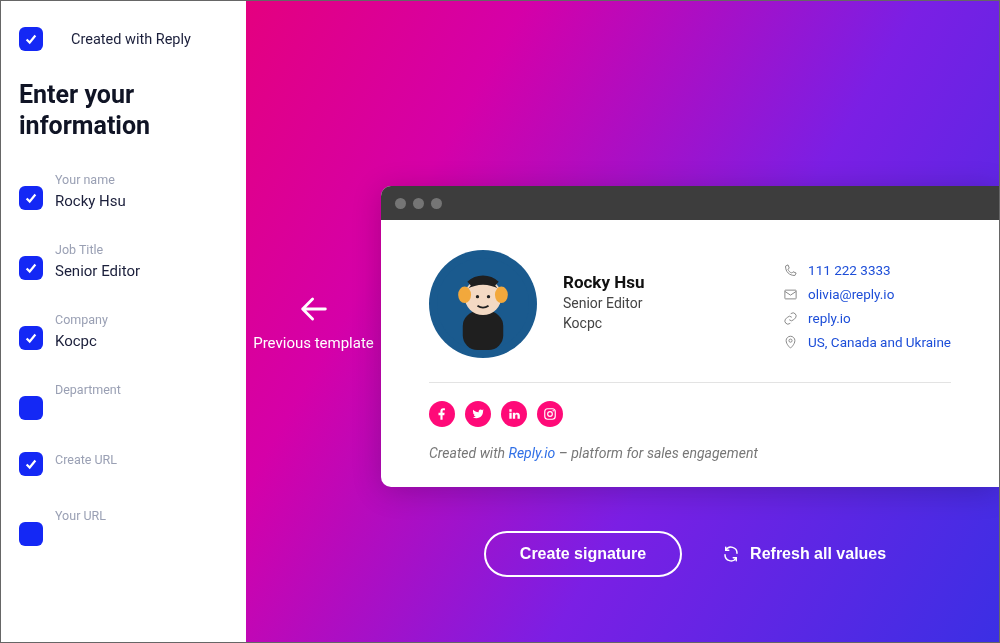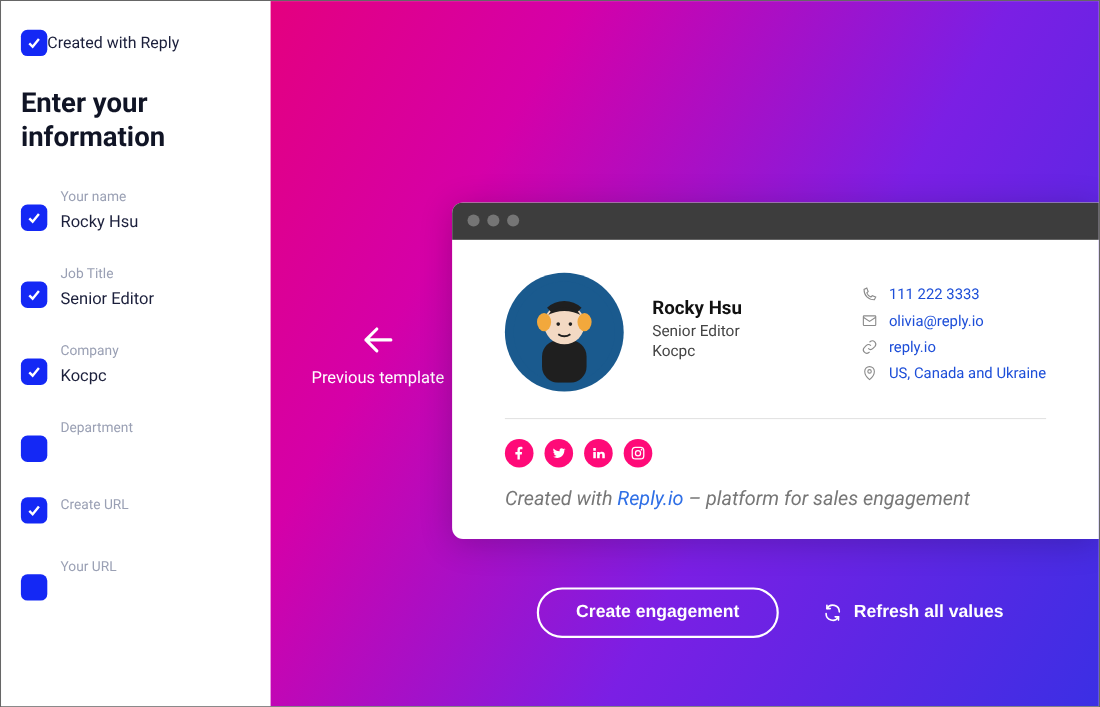--- a/index.html
+++ b/index.html
@@ -17,21 +17,21 @@
   flex-shrink: 0;
 }
 .main {
   flex: 1; position: relative;
   background: linear-gradient(120deg, #e4007f 0%, #d500a8 25%, #7b1fe4 60%, #3b2fe4 100%);
   display: flex; align-items: center;
 }
 .prev-col {
   width: 135px; flex-shrink: 0;
   display: flex; flex-direction: column; align-items: center; justify-content: center;
-  color: #fff; gap: 8px; margin-left: 30px;
+  color: #fff; gap: 8px;
 }
 .prev-col svg { width: 34px; height: 34px; }
 .prev-label { font-size: 15px; font-weight: 400; text-align: center; }
 .preview-col {
   flex: 1;
   display:flex; flex-direction: column;
 }
 .preview-window {
   background: #fff;
   border-radius: 10px 0 0 10px;
@@ -61,36 +61,36 @@
 .contact-block { padding-top: 12px; font-size: 13.5px; }
 .contact-row { display: flex; align-items: center; gap: 10px; margin-bottom: 8px; color:#1d4ed8; }
 .contact-row svg { width: 15px; height: 15px; flex-shrink: 0; stroke:#8a8a8a; fill:none; }
 hr.sig-div { border: none; border-top: 1px solid #e3e3e3; margin: 24px 0 18px; }
 .social-row { display: flex; gap: 10px; margin-bottom: 18px; }
 .social {
   width: 26px; height: 26px; border-radius: 50%; background: #ff0a78;
   display: flex; align-items: center; justify-content: center;
 }
 .social svg { width: 14px; height: 14px; fill: #fff; }
-.credit { font-size: 18px; font-style: italic; color: #777; }
+.credit { font-size: 14px; font-style: italic; color: #777; }
 .credit a { color: #2f6fe6; text-decoration: none; }
 .buttons {
   display: flex; gap: 30px; align-items: center; justify-content: center;
   margin-top: 44px;
 }
 .btn {
   border: 2px solid #fff; color: #fff; background: transparent;
   border-radius: 999px; padding: 12px 34px; font-size: 16px; font-weight: 600;
   display: flex; align-items: center; gap: 10px; cursor: pointer;
 }
 .btn.naked { border: none; padding: 12px 10px; }
 .btn svg { width: 18px; height: 18px; stroke: #fff; fill: none; }
 
 
-.opt-row { display: flex; align-items: center; gap: 0; font-size: 14.5px; margin-bottom: 28px; color: #1b1f3b; }
+.opt-row { display: flex; align-items: center; gap: 28px; font-size: 14.5px; margin-bottom: 28px; color: #1b1f3b; }
 .check {
   width: 24px; height: 24px; border-radius: 6px; background: #1428f5;
   display: flex; align-items: center; justify-content: center;
   flex-shrink: 0;
 }
 .check.empty {}
 .check svg { width: 14px; height: 14px; stroke: #fff; fill: none; stroke-width: 2.5; }
 .heading { font-size: 25px; font-weight: 700; line-height: 1.25; margin-bottom: 30px; color:#101425; }
 .field { display: flex; gap: 12px; margin-bottom: 32px; }
 .field-input { flex: 1; min-width: 0; }
@@ -276,21 +276,21 @@
             </span>
         </div>
         <div class="credit">
           <span>Created with </span><a href="#">Reply.io</a><span> – platform for sales engagement</span>
         </div>
       </div>
     </div>
 
     <div class="buttons">
       <button class="btn">
-        <span>Create engagement</span>
+        <span>Create signature</span>
       </button>
       <button class="btn naked">
         <svg viewBox="0 0 24 24">
             <path d="M20 11A8 8 0 0 0 5 7M4 13a8 8 0 0 0 15 4" stroke-width="2" stroke-linecap="round"></path>
             <path d="M5 3v4h4M19 21v-4h-4" stroke-width="2" stroke-linecap="round" stroke-linejoin="round"></path>
           </svg>
         <span>Refresh all values</span>
       </button>
     </div>
   </div>

